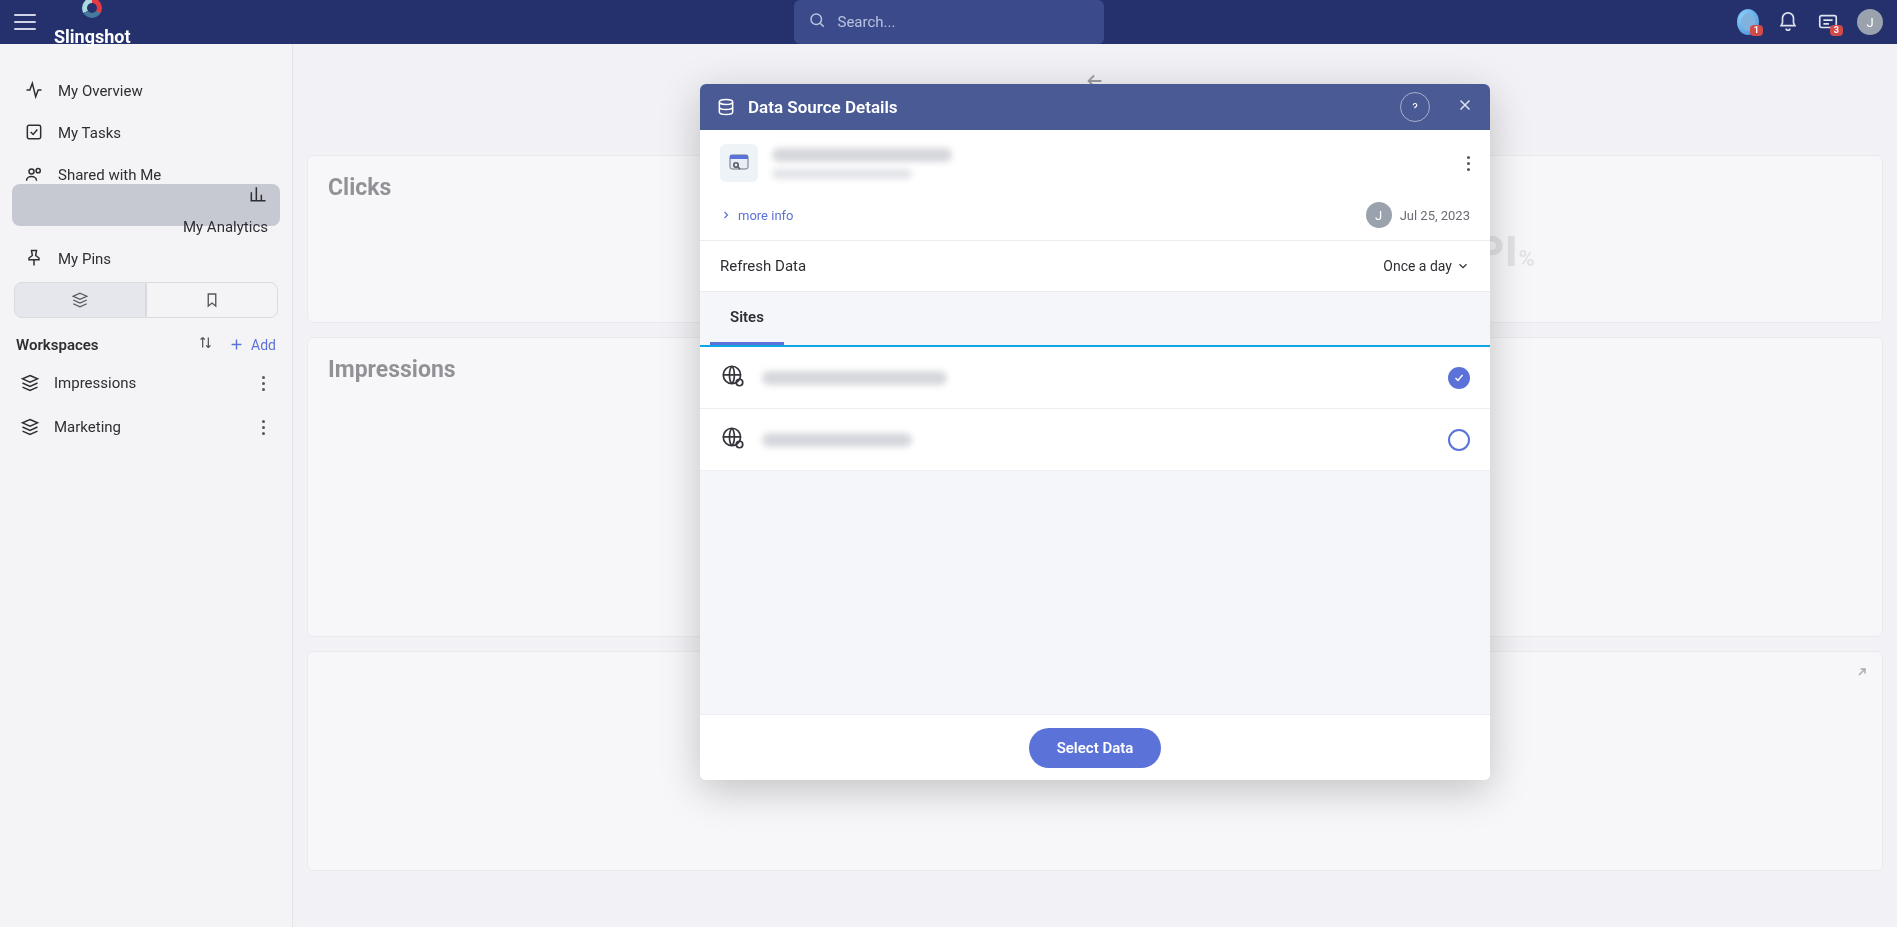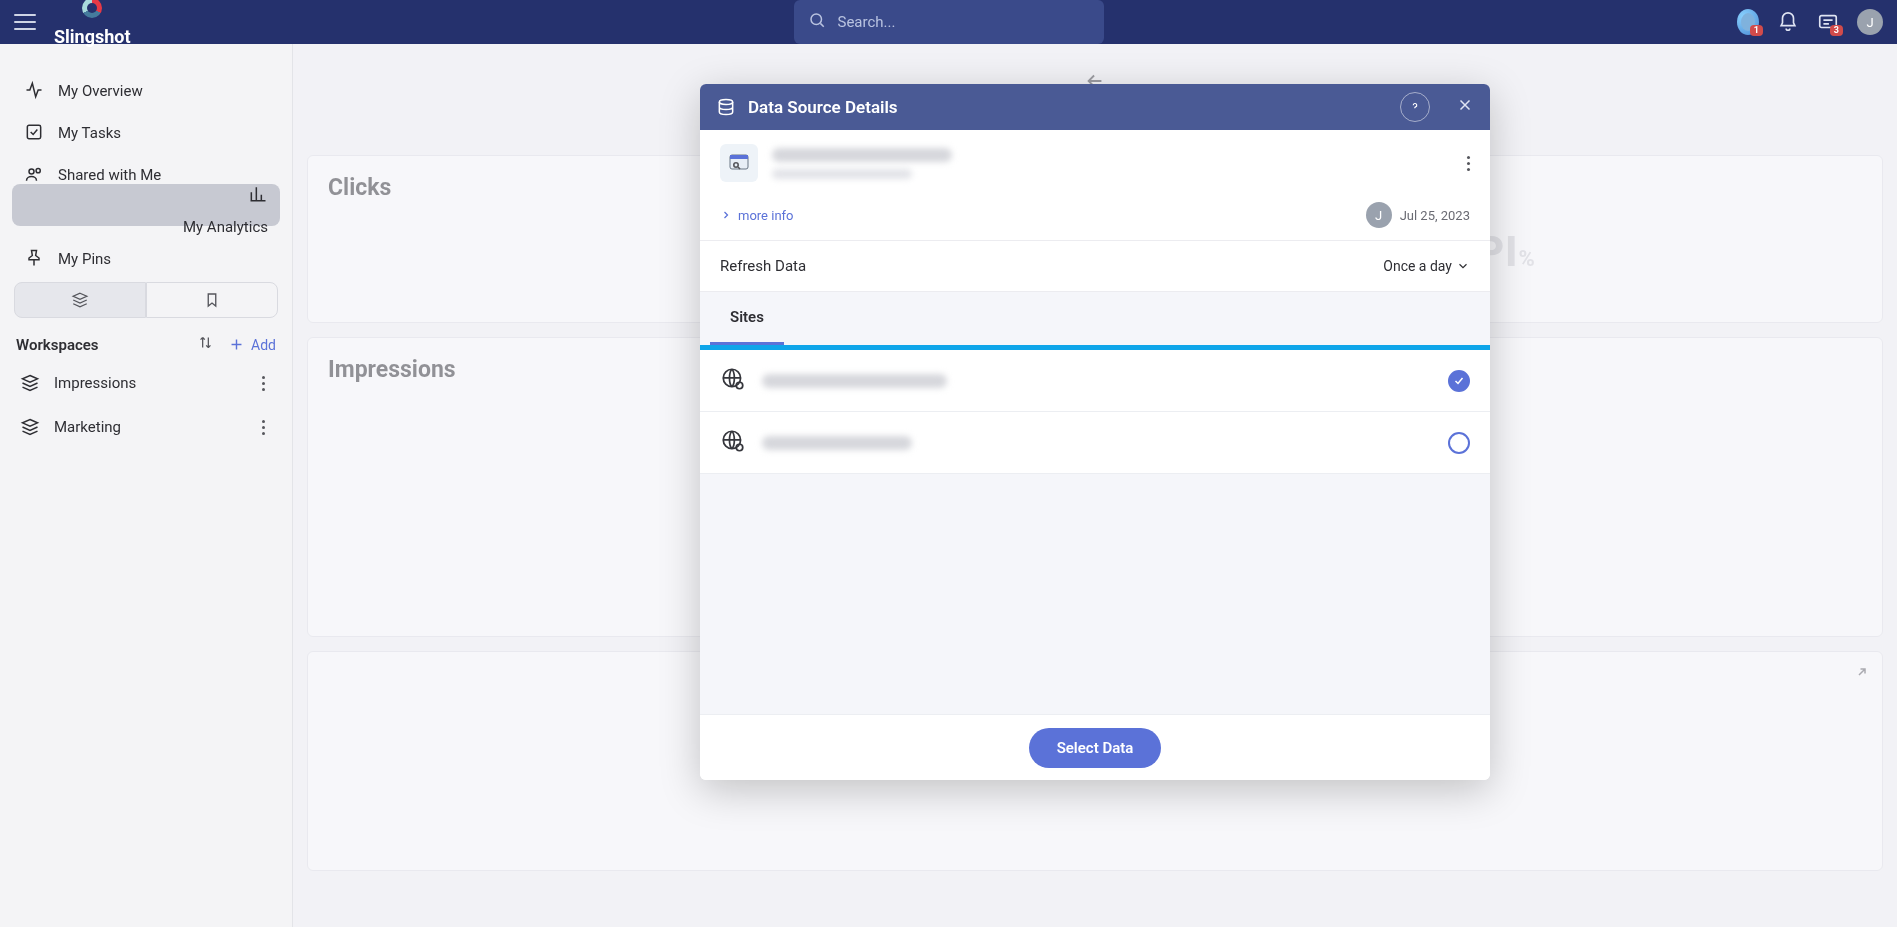--- a/index.html
+++ b/index.html
@@ -83,21 +83,21 @@
     .more-info{display:flex;align-items:center;gap:6px;color:#5b72d8;font-size:13px;cursor:pointer;}
     .more-info svg{width:12px;height:12px;stroke:#5b72d8;}
     .info-row .spacer{flex:1;}
     .mini-av{width:26px;height:26px;border-radius:50%;background:#9aa2ae;color:#fff;display:flex;align-items:center;justify-content:center;font-size:13px;margin-right:8px;}
     .info-date{font-size:13px;color:#6a6b73;}
     .refresh-row{display:flex;align-items:center;padding:16px 20px;border-bottom:1px solid #ececf0;}
     .refresh-label{font-size:15px;color:#2e2e33;}
     .refresh-row .spacer{flex:1;}
     .refresh-val{font-size:14px;color:#2e2e33;display:flex;align-items:center;gap:4px;cursor:pointer;}
     .refresh-val svg{width:14px;height:14px;stroke:#2e2e33;}
-    .tabs{background:#f5f6fa;border-bottom:5px solid #0ea5e9;padding:0 10px;display:flex;}
+    .tabs{background:#f5f6fa;border-bottom:2px solid #0ea5e9;padding:0 10px;display:flex;}
     .tab{padding:16px 20px;font-size:15px;font-weight:600;color:#2e2e33;border-bottom:3px solid transparent;cursor:pointer;}
     .tab.active{border-bottom-color:#5b72d8;}
     .site-list{flex:1;background:#f5f6fa;overflow:auto;}
     .site-item{height:62px;background:#fff;border-bottom:1px solid #eceef2;display:flex;align-items:center;padding:0 20px;gap:16px;cursor:pointer;}
     .site-icon svg{width:26px;height:26px;stroke:#35363c;fill:none;}
     .site-name{height:14px;border-radius:7px;background:#d6d7dc;filter:blur(3px);}
     .site-item .spacer{flex:1;}
     .radio-circ{width:22px;height:22px;border-radius:50%;border:2px solid #5b72d8;display:flex;align-items:center;justify-content:center;}
     .radio-circ.checked{background:#5b72d8;}
     .radio-circ.checked svg{width:12px;height:12px;stroke:#fff;stroke-width:3;}

